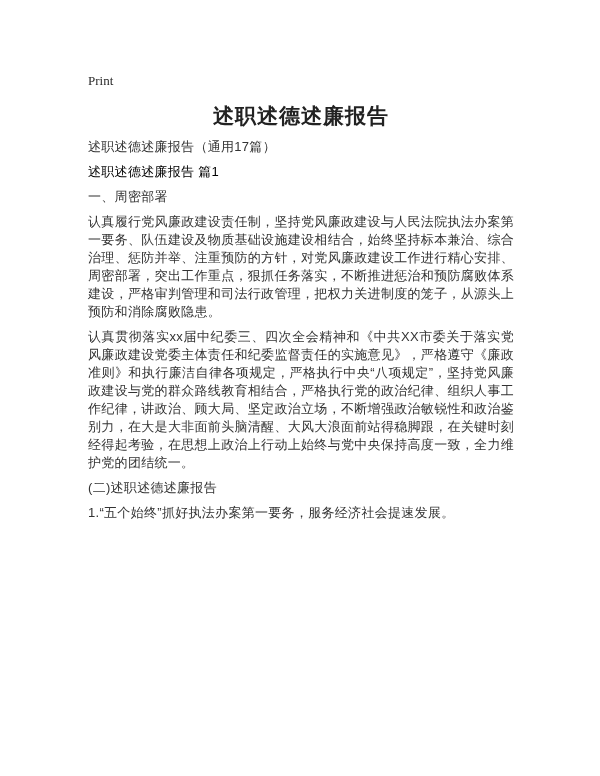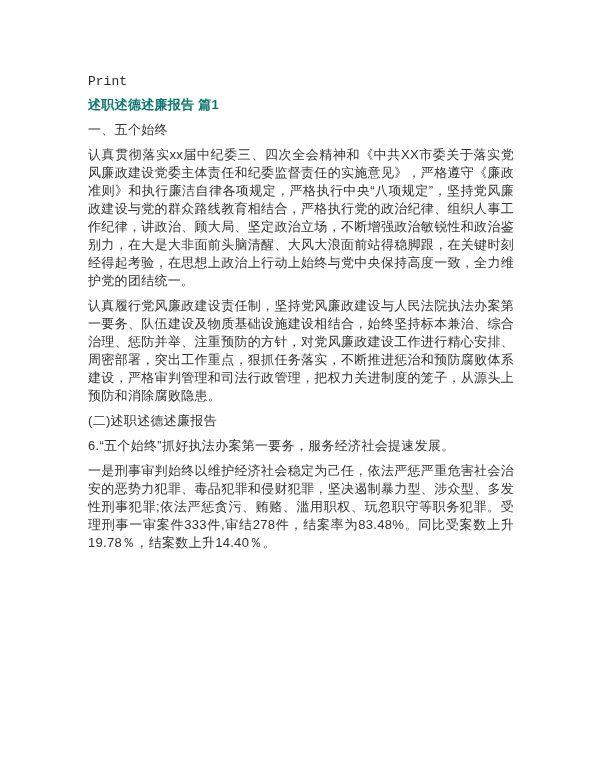--- a/index.html
+++ b/index.html
@@ -15,21 +15,21 @@
     color: #333333;
   }
   .page {
     box-sizing: border-box;
     width: 600px;
     min-height: 776px;
     padding: 71px 86px 40px 88px;
     background: #ffffff;
   }
   .print-link {
-    font-family: Liberation Mono, monospace;
+    font-family: Liberation Serif, serif;
     font-size: 13px;
     line-height: 15px;
     color: #2b2b2b;
     cursor: pointer;
     display: inline-block;
   }
   h1.doc-title {
     font-size: 21px;
     line-height: 30px;
     font-weight: bold;
@@ -42,43 +42,44 @@
     font-size: 13px;
     line-height: 18px;
     margin: 7px 0;
     letter-spacing: 0.3px;
     text-align: justify;
   }
   p.heading-line {
     text-align: left;
   }
   p.bold {
-    font-weight: bold;
-    color: #0f766e;
+    font-weight: normal;
+    color: #000000;
   }
 </style>
 </head>
 <body>
 
 <div class="page">
 
   <span class="print-link">Print</span>
 
+  <h1 class="doc-title">述职述德述廉报告</h1>
 
+  <p class="heading-line">述职述德述廉报告（通用17篇）</p>
 
   <p class="heading-line bold">述职述德述廉报告 篇1</p>
 
-  <p class="heading-line">一、五个始终</p>
+  <p class="heading-line">一、周密部署</p>
 
+
+  <p>认真履行党风廉政建设责任制，坚持党风廉政建设与人民法院执法办案第一要务、队伍建设及物质基础设施建设相结合，始终坚持标本兼治、综合治理、惩防并举、注重预防的方针，对党风廉政建设工作进行精心安排、周密部署，突出工作重点，狠抓任务落实，不断推进惩治和预防腐败体系建设，严格审判管理和司法行政管理，把权力关进制度的笼子，从源头上预防和消除腐败隐患。</p>
 
   <p>认真贯彻落实xx届中纪委三、四次全会精神和《中共XX市委关于落实党风廉政建设党委主体责任和纪委监督责任的实施意见》，严格遵守《廉政准则》和执行廉洁自律各项规定，严格执行中央“八项规定”，坚持党风廉政建设与党的群众路线教育相结合，严格执行党的政治纪律、组织人事工作纪律，讲政治、顾大局、坚定政治立场，不断增强政治敏锐性和政治鉴别力，在大是大非面前头脑清醒、大风大浪面前站得稳脚跟，在关键时刻经得起考验，在思想上政治上行动上始终与党中央保持高度一致，全力维护党的团结统一。</p>
 
-  <p>认真履行党风廉政建设责任制，坚持党风廉政建设与人民法院执法办案第一要务、队伍建设及物质基础设施建设相结合，始终坚持标本兼治、综合治理、惩防并举、注重预防的方针，对党风廉政建设工作进行精心安排、周密部署，突出工作重点，狠抓任务落实，不断推进惩治和预防腐败体系建设，严格审判管理和司法行政管理，把权力关进制度的笼子，从源头上预防和消除腐败隐患。</p>
-
   <p class="heading-line">(二)述职述德述廉报告</p>
 
-  <p class="heading-line">6.“五个始终”抓好执法办案第一要务，服务经济社会提速发展。</p>
+  <p class="heading-line">1.“五个始终”抓好执法办案第一要务，服务经济社会提速发展。</p>
 
 
-  <p>一是刑事审判始终以维护经济社会稳定为己任，依法严惩严重危害社会治安的恶势力犯罪、毒品犯罪和侵财犯罪，坚决遏制暴力型、涉众型、多发性刑事犯罪;依法严惩贪污、贿赂、滥用职权、玩忽职守等职务犯罪。受理刑事一审案件333件,审结278件，结案率为83.48%。同比受案数上升19.78％，结案数上升14.40％。</p>
 
 
 </div>
 
 </body></html>

